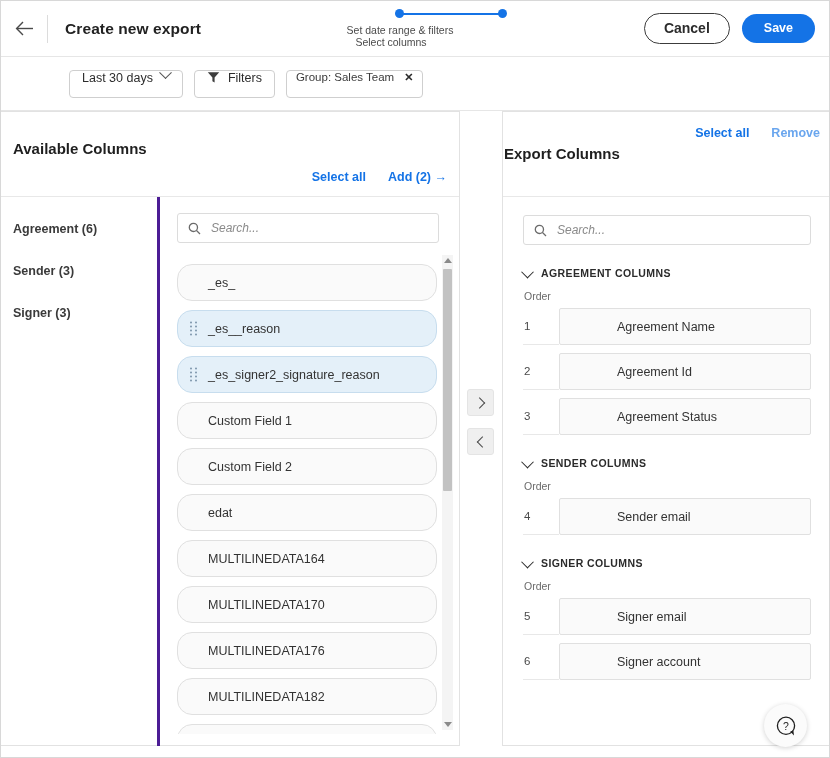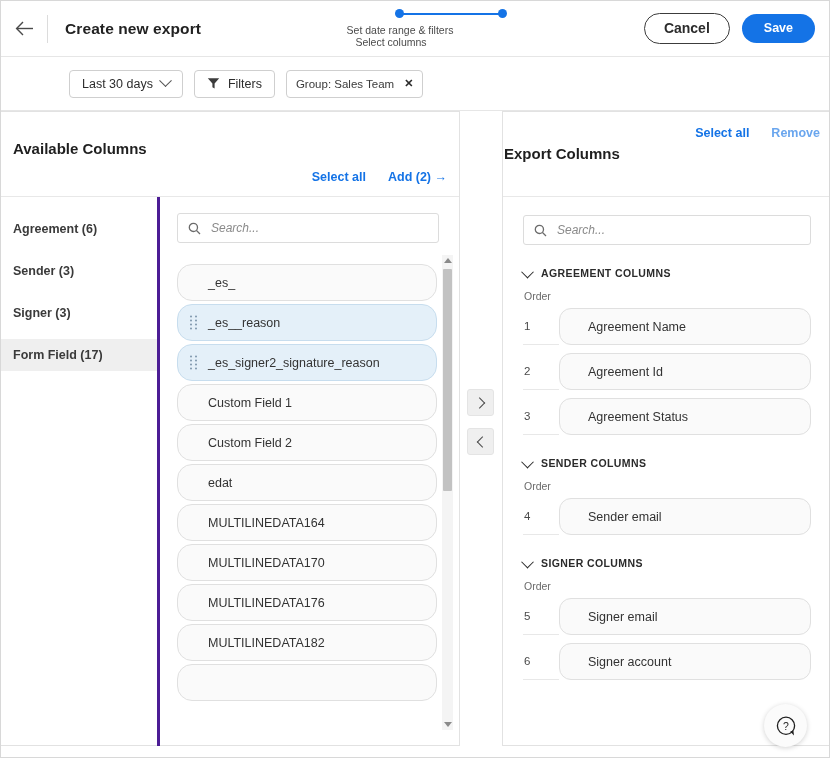--- a/index.html
+++ b/index.html
@@ -124,21 +124,20 @@
     height: 53px;
     border-bottom: 1px solid #e6e6e6;
     display: flex;
     align-items: center;
     padding-left: 68px;
     gap: 11px;
     background: #fff;
   }
   .pill {
     display: inline-flex;
-    align-items: center;
     gap: 8px;
     border: 1px solid #cfcfcf;
     border-radius: 4px;
     background: #fff;
     height: 28px;
     padding: 0 12px;
     font-size: 12.5px;
     color: #2c2c2c;
     cursor: pointer;
     box-sizing: border-box;
@@ -271,21 +270,21 @@
     overflow: hidden;
     position: relative;
   }
   .item {
     height: 37px;
     border: 1px solid #e0e0e0;
     border-radius: 15px;
     background: #fafafa;
     display: flex;
     align-items: center;
-    margin-bottom: 3px;
+    margin-bottom: 9px;
     box-sizing: border-box;
     position: relative;
     cursor: pointer;
   }
   .item .lbl {
     font-size: 12.5px;
     color: #333;
     margin-left: 30px;
   }
   .item.sel {
@@ -434,26 +433,27 @@
     align-self: stretch;
     display: flex;
     align-items: center;
     padding-left: 1px;
     box-sizing: border-box;
   }
   .ebox {
     flex: 1;
     height: 37px;
     border: 1px solid #e0e0e0;
-    border-radius: 12px;
+    border-radius: 2px;
     background: #fafafa;
     display: flex;
     align-items: center;
     box-sizing: border-box;
     cursor: pointer;
+    padding-left: 29px;
   }
   .ebox .lbl {
     font-size: 12.5px;
     color: #333;
     margin-left: 28px;
   }
 
   
   .help-btn {
     position: absolute;
@@ -536,23 +536,20 @@
           </div>
           <div class="cat-spacer"></div>
           <div class="cat-item">
             <span>Sender (3)</span>
           </div>
           <div class="cat-spacer"></div>
           <div class="cat-item">
             <span>Signer (3)</span>
           </div>
           <div class="cat-spacer"></div>
-          <div class="cat-item selected">
-            <span>Form Field (17)</span>
-          </div>
         </div>
 
         <div class="list-col">
           <div class="search-wrap">
             <div class="search-box">
               <svg width="13" height="13" viewBox="0 0 13 13">
                 <circle cx="5.4" cy="5.4" r="4.1" fill="none" stroke="#6b6b6b" stroke-width="1.3"></circle>
                 <path d="M8.5 8.5 L12 12" stroke="#6b6b6b" stroke-width="1.3" fill="none"></path>
               </svg>
               <input type="text" placeholder="Search..." style="">

